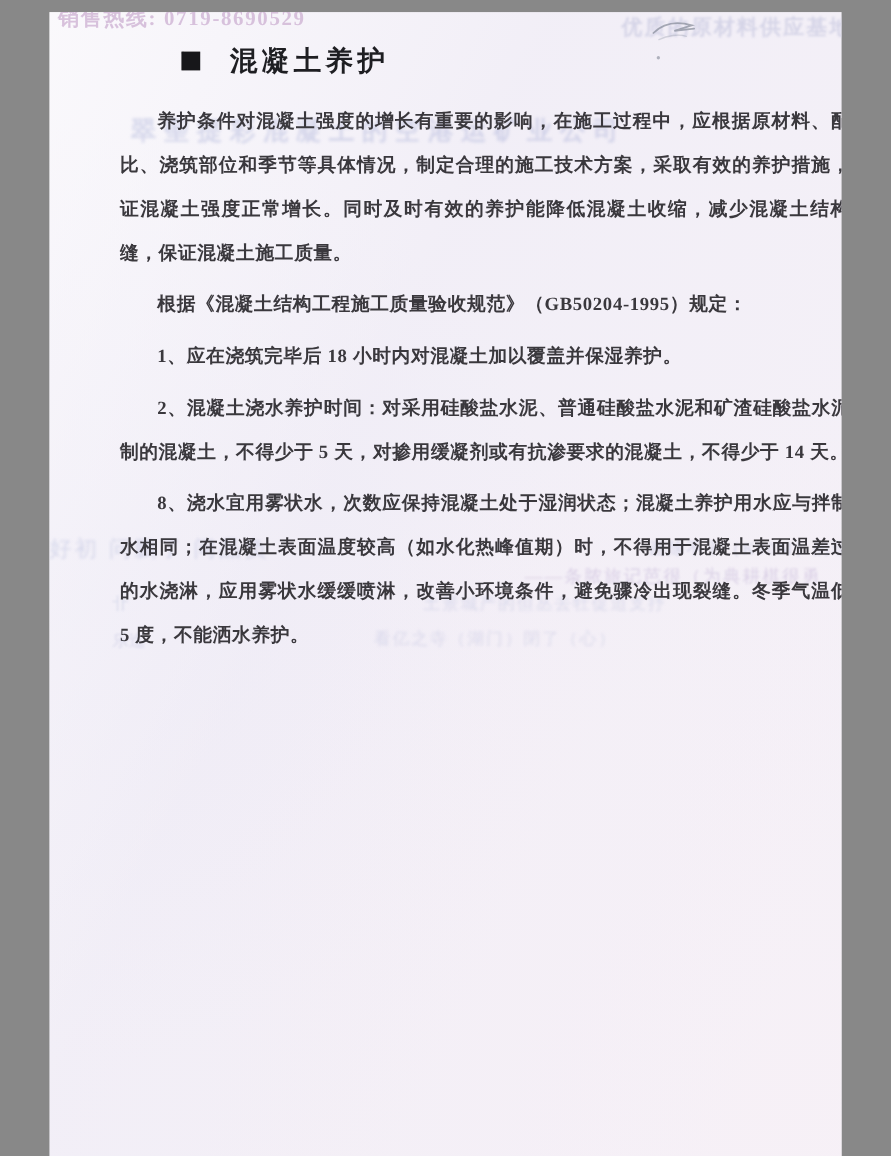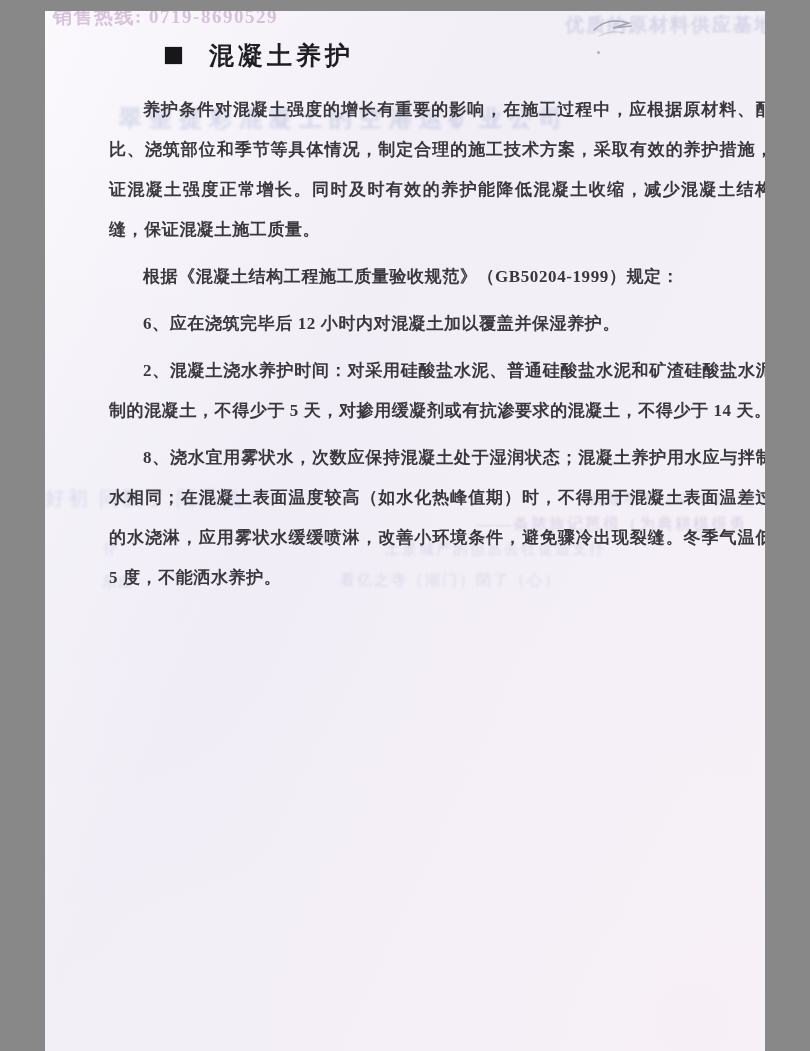--- a/index.html
+++ b/index.html
@@ -103,23 +103,23 @@
 
   <div class="content">
 
     <div class="heading-row">
       <span class="bullet-square"></span>
       <span class="heading-title">混凝土养护</span>
     </div>
 
     <p class="body">养护条件对混凝土强度的增长有重要的影响，在施工过程中，应根据原材料、配合比、浇筑部位和季节等具体情况，制定合理的施工技术方案，采取有效的养护措施，保证混凝土强度正常增长。同时及时有效的养护能降低混凝土收缩，减少混凝土结构裂缝，保证混凝土施工质量。</p>
 
-    <p class="body">根据《混凝土结构工程施工质量验收规范》（GB50204-1999）规定：</p>
+    <p class="body">根据《混凝土结构工程施工质量验收规范》（GB50204-1995）规定：</p>
 
-    <p class="body">6、应在浇筑完毕后 12 小时内对混凝土加以覆盖并保湿养护。</p>
+    <p class="body">1、应在浇筑完毕后 18 小时内对混凝土加以覆盖并保湿养护。</p>
 
     <p class="body">2、混凝土浇水养护时间：对采用硅酸盐水泥、普通硅酸盐水泥和矿渣硅酸盐水泥拌制的混凝土，不得少于 5 天，对掺用缓凝剂或有抗渗要求的混凝土，不得少于 14 天。</p>
 
     <p class="body">8、浇水宜用雾状水，次数应保持混凝土处于湿润状态；混凝土养护用水应与拌制用水相同；在混凝土表面温度较高（如水化热峰值期）时，不得用于混凝土表面温差过大的水浇淋，应用雾状水缓缓喷淋，改善小环境条件，避免骤冷出现裂缝。冬季气温低于 5 度，不能洒水养护。</p>
 
 
 
   </div>
 </div>
 

